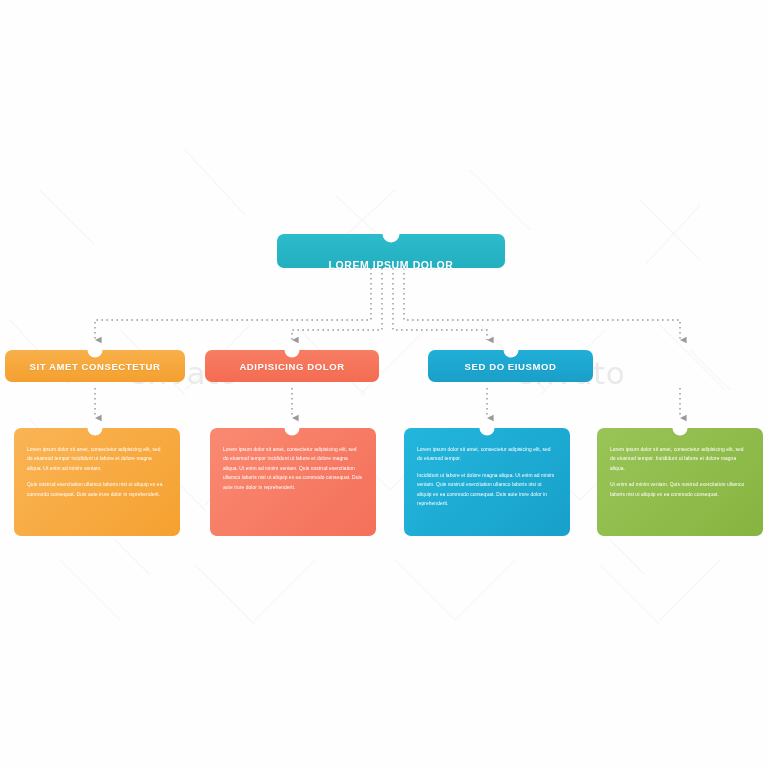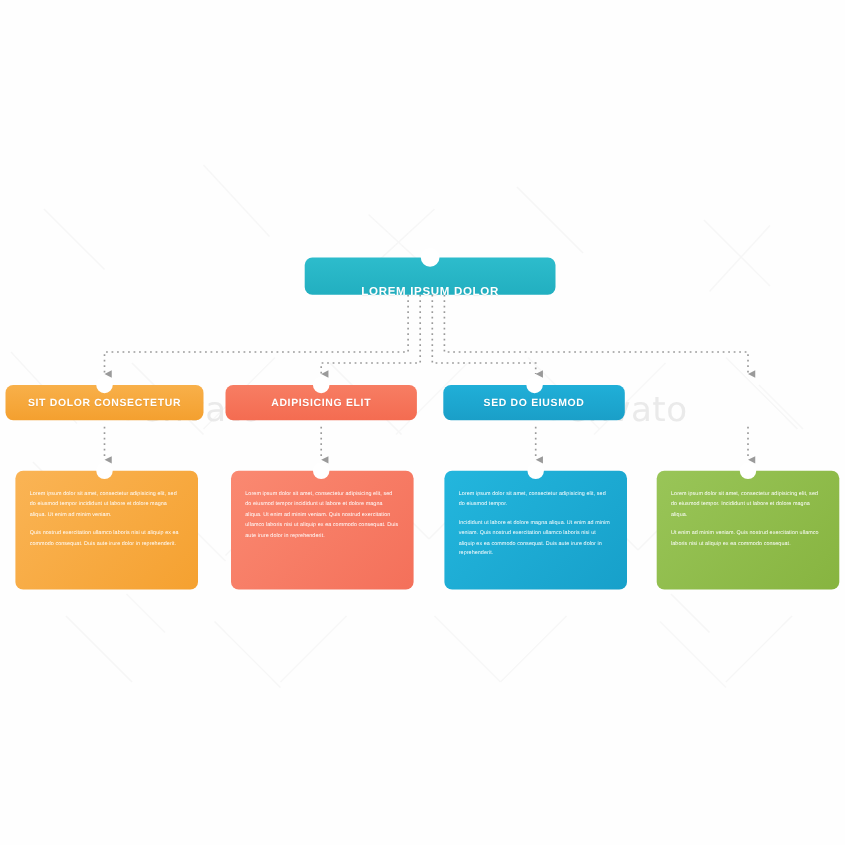--- a/index.html
+++ b/index.html
@@ -165,41 +165,41 @@
 
     <div class="bar root-bar" style="left:277px;top:234px;width:228px;height:34px;
                 background:linear-gradient(180deg,#2dbccc 0%,#22afc0 100%);">
       <span class="notch"></span>
       <span class="label">LOREM IPSUM DOLOR</span>
     </div>
 
     <div class="bar col-bar" style="left:5px;top:350px;width:180px;height:32px;
                 background:linear-gradient(180deg,#f8b04a 0%,#f4a02f 100%);">
       <span class="notch small"></span>
-      <span class="label">SIT DOLOR CONSECTETUR</span>
+      <span class="label">SIT AMET CONSECTETUR</span>
     </div>
     <div class="cbox" style="left:14px;top:428px;width:166px;height:108px;
                 background:linear-gradient(135deg,#fab455 0%,#f5a130 100%);">
       <span class="notch small" style="left:81px;"></span>
       <p class="para">Lorem ipsum dolor sit amet, consectetur adipisicing elit, sed do eiusmod tempor incididunt ut labore et dolore magna aliqua. Ut enim ad minim veniam.</p>
       <p class="para">Quis nostrud exercitation ullamco laboris nisi ut aliquip ex ea commodo consequat. Duis aute irure dolor in reprehenderit.</p>
     </div>
 
     <div class="bar col-bar" style="left:205px;top:350px;width:174px;height:32px;
                 background:linear-gradient(180deg,#f77d63 0%,#f46c51 100%);">
       <span class="notch small" style="left:87px;"></span>
-      <span class="label">ADIPISICING ELIT</span>
+      <span class="label">ADIPISICING DOLOR</span>
     </div>
     <div class="cbox" style="left:210px;top:428px;width:166px;height:108px;
                 background:linear-gradient(135deg,#fa8971 0%,#f4705a 100%);">
       <span class="notch small" style="left:82px;"></span>
       <p class="para">Lorem ipsum dolor sit amet, consectetur adipisicing elit, sed do eiusmod tempor incididunt ut labore et dolore magna aliqua. Ut enim ad minim veniam. Quis nostrud exercitation ullamco laboris nisi ut aliquip ex ea commodo consequat. Duis aute irure dolor in reprehenderit.</p>
     </div>
 
-    <div class="bar col-bar" style="left:403px;top:350px;width:165px;height:32px;
+    <div class="bar col-bar" style="left:428px;top:350px;width:165px;height:32px;
                 background:linear-gradient(180deg,#20afd8 0%,#1a9fc8 100%);">
       <span class="notch small" style="left:83px;"></span>
       <span class="label">SED DO EIUSMOD</span>
     </div>
     <div class="cbox" style="left:404px;top:428px;width:166px;height:108px;
                 background:linear-gradient(135deg,#23b6dd 0%,#17a0ca 100%);">
       <span class="notch small" style="left:83px;"></span>
       <p class="para">Lorem ipsum dolor sit amet, consectetur adipisicing elit, sed do eiusmod tempor.</p>
       <p class="para">Incididunt ut labore et dolore magna aliqua. Ut enim ad minim veniam. Quis nostrud exercitation ullamco laboris nisi ut aliquip ex ea commodo consequat. Duis aute irure dolor in reprehenderit.</p>
     </div>

